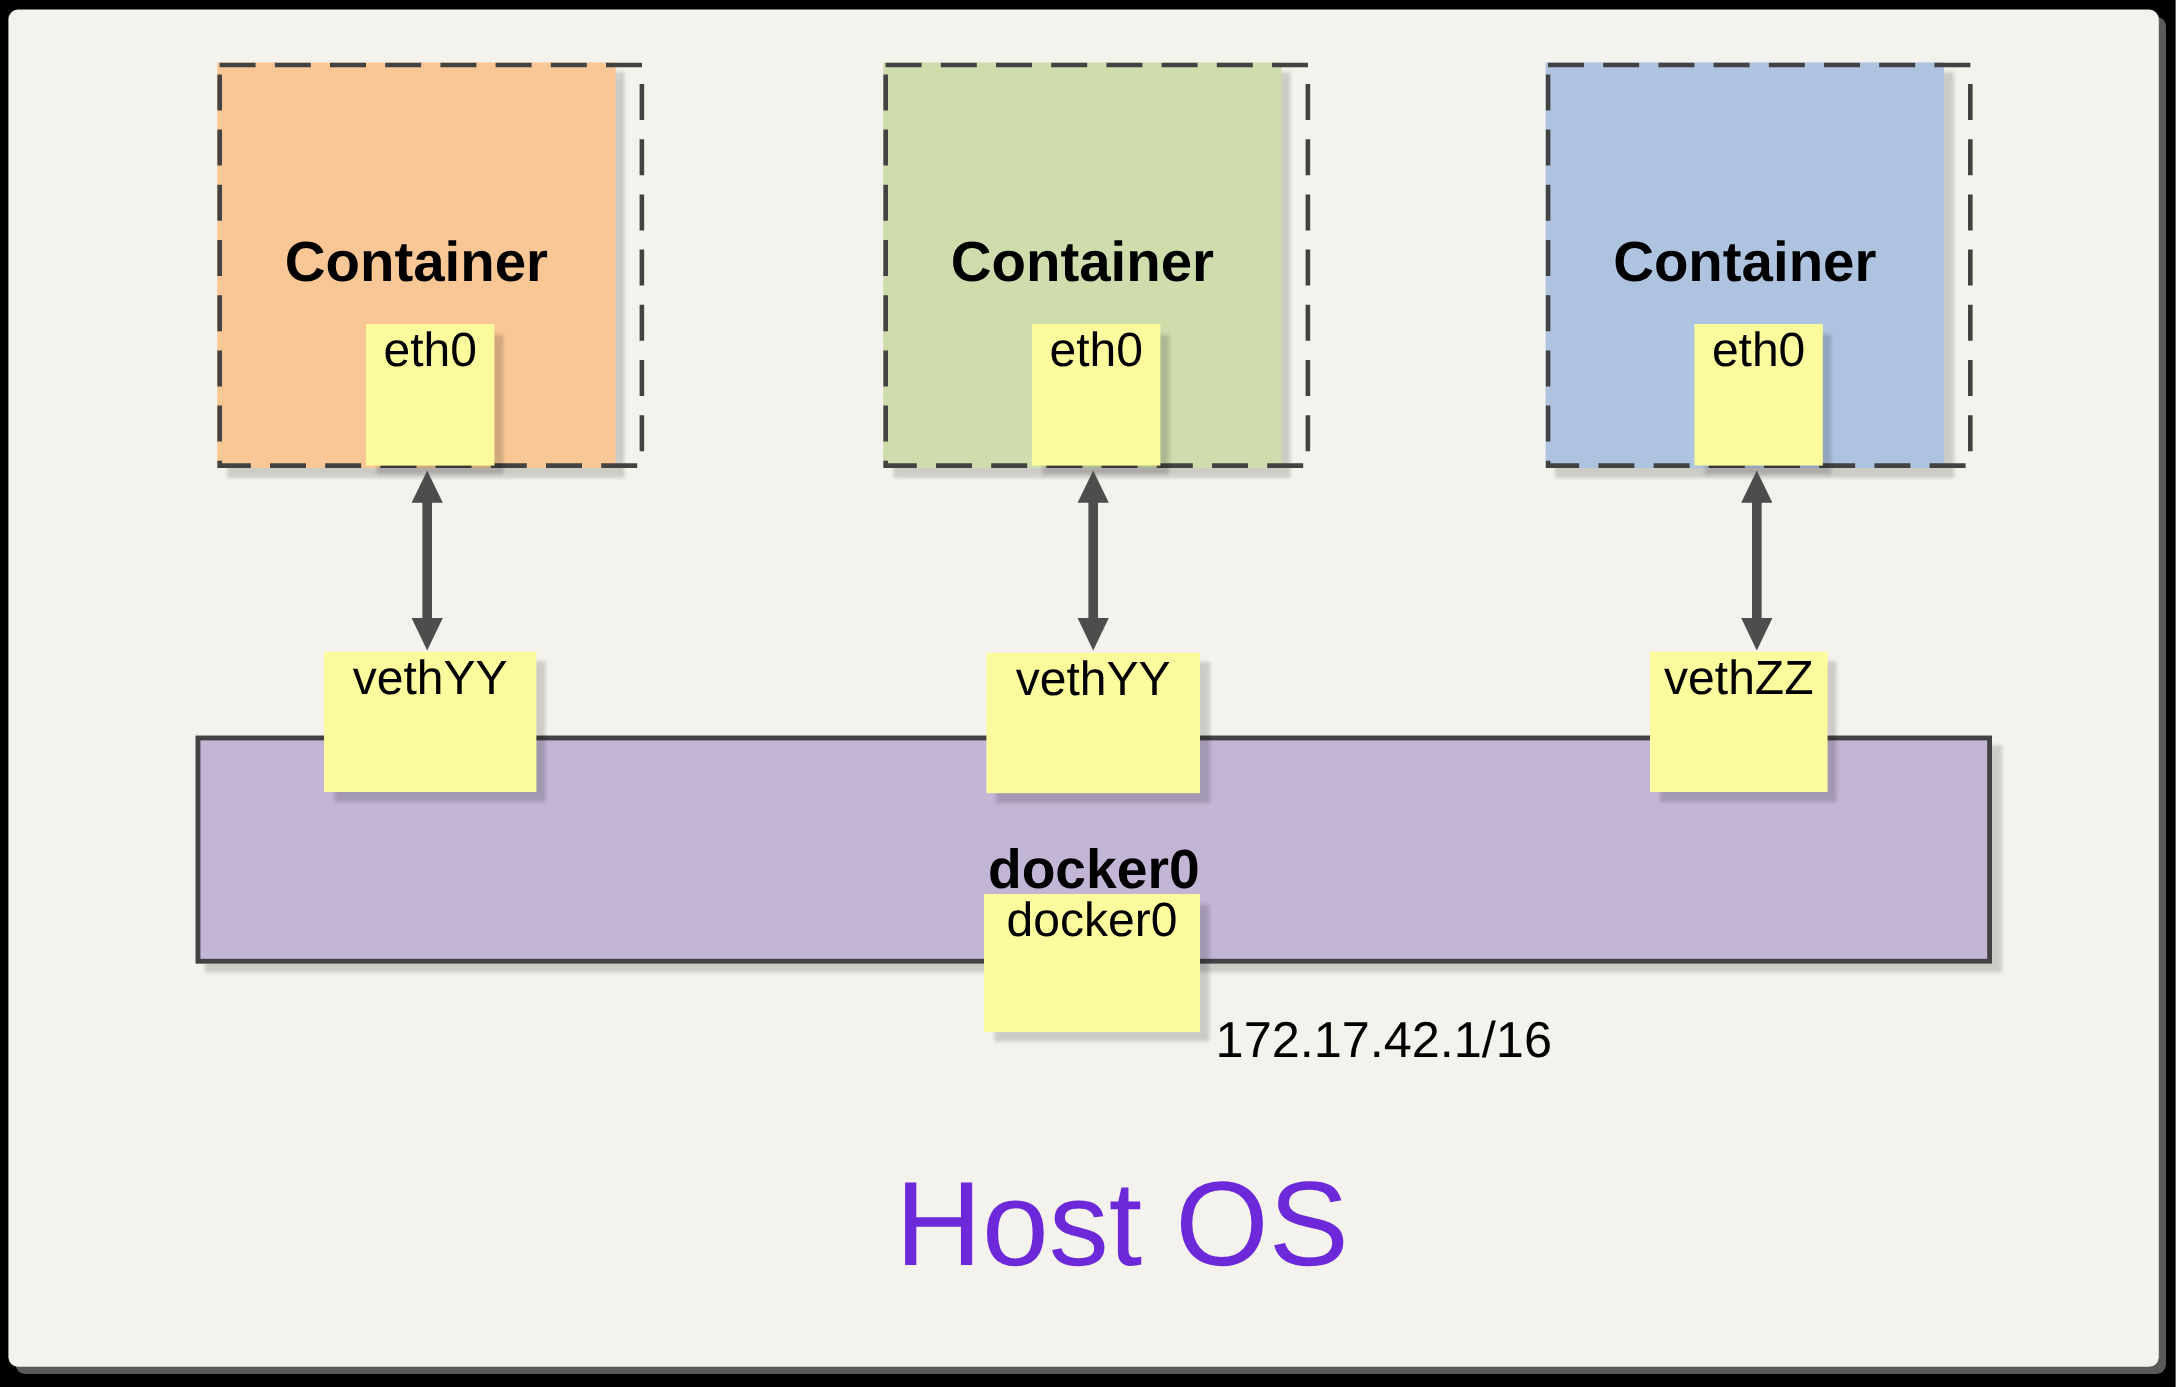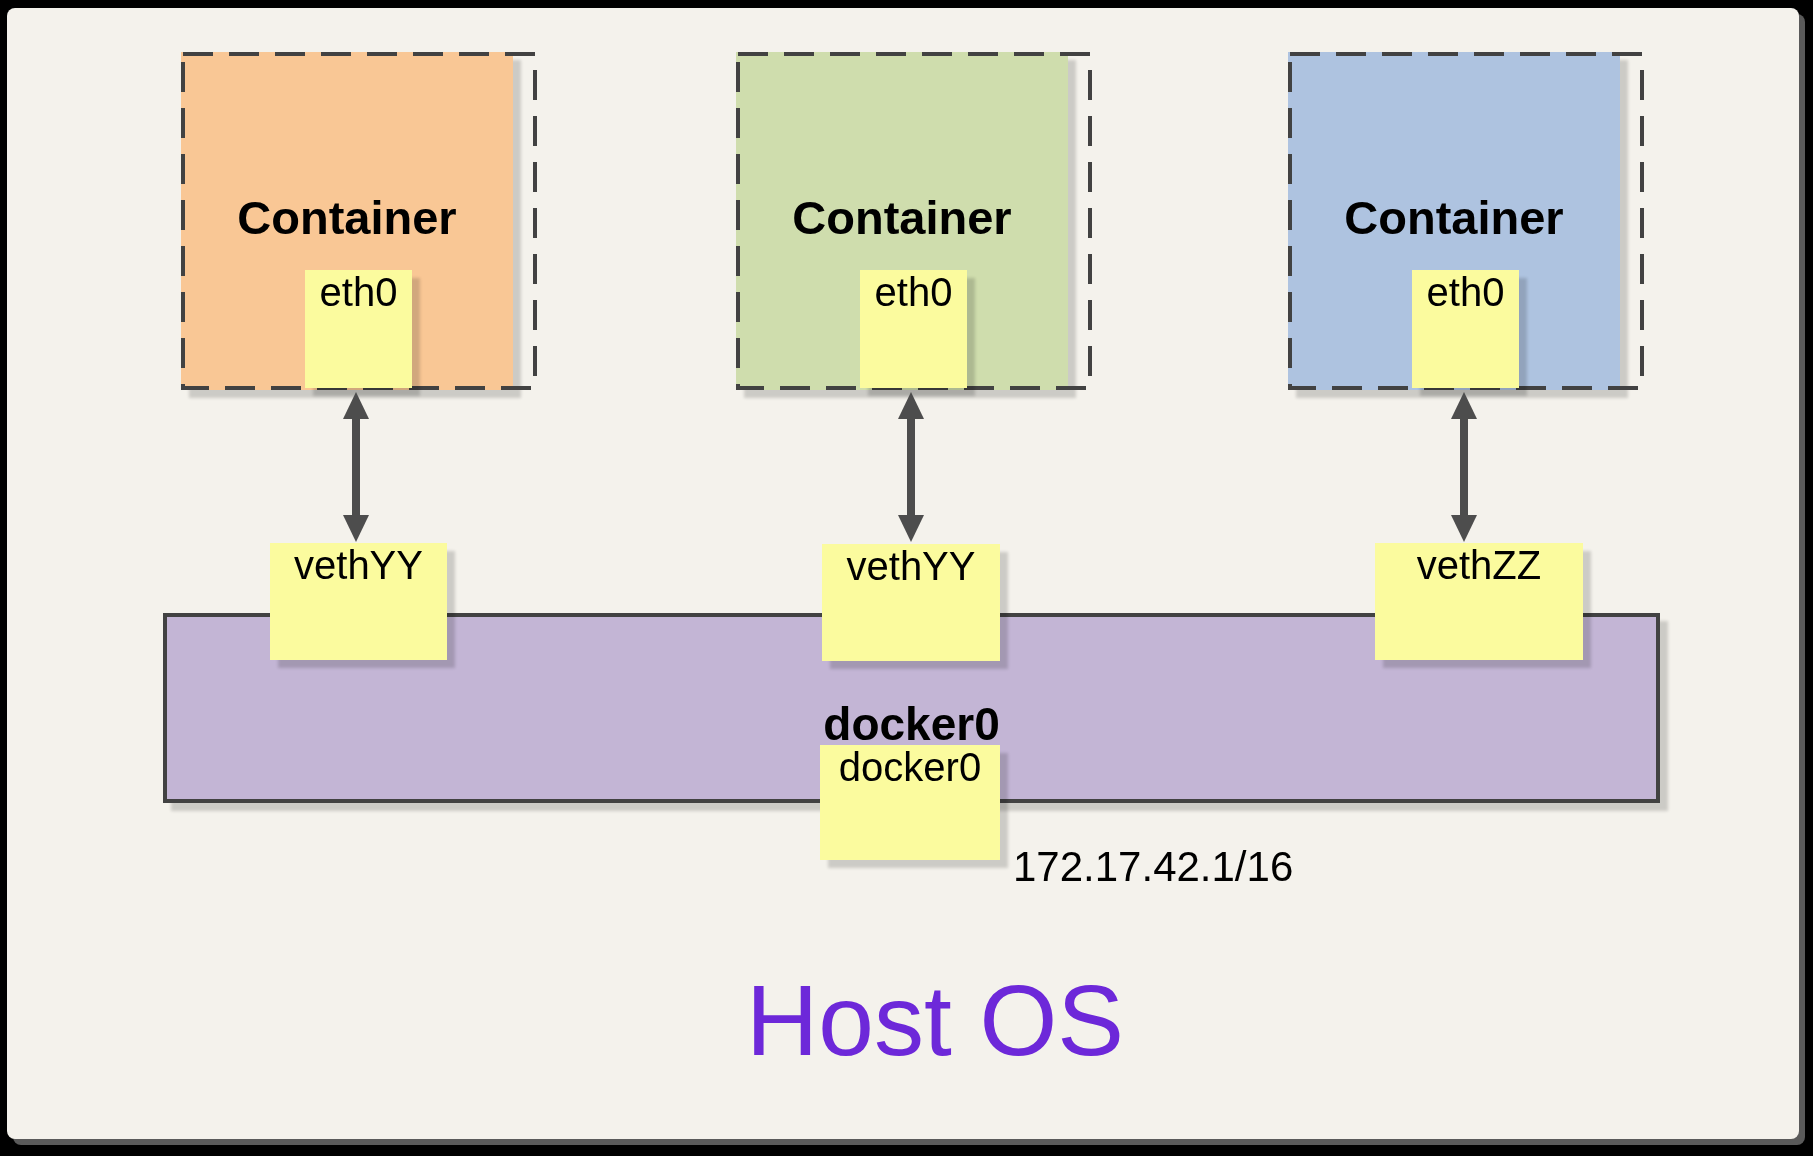--- a/index.html
+++ b/index.html
@@ -116,21 +116,21 @@
     <div class="bridge-bar shadow" style="background-color: rgb(195, 181, 213);">
       <div class="bridge-title">docker0</div>
     </div>
 
     <div class="iface veth-box shadow" style="left: 263px; top: 535px; width: 177px; background-color: rgb(251, 251, 158);">
       <span>vethYY</span>
     </div>
     <div class="iface veth-box shadow" style="left: 815px; top: 536px; width: 178px; background-color: rgb(251, 251, 158);">
       <span>vethYY</span>
     </div>
-    <div class="iface veth-box shadow" style="left: 1368px; top: 535px; width: 208px; background-color: rgb(251, 251, 158);">
+    <div class="iface veth-box shadow" style="left: 1368px; top: 535px; width: 148px; background-color: rgb(251, 251, 158);">
       <span>vethZZ</span>
     </div>
 
     <div class="iface docker0-box shadow" style="background-color: rgb(251, 251, 158);">
       <span>docker0</span>
     </div>
 
     <div class="ip-label">172.17.42.1/16</div>
 
     <div class="host-label">Host OS</div>

